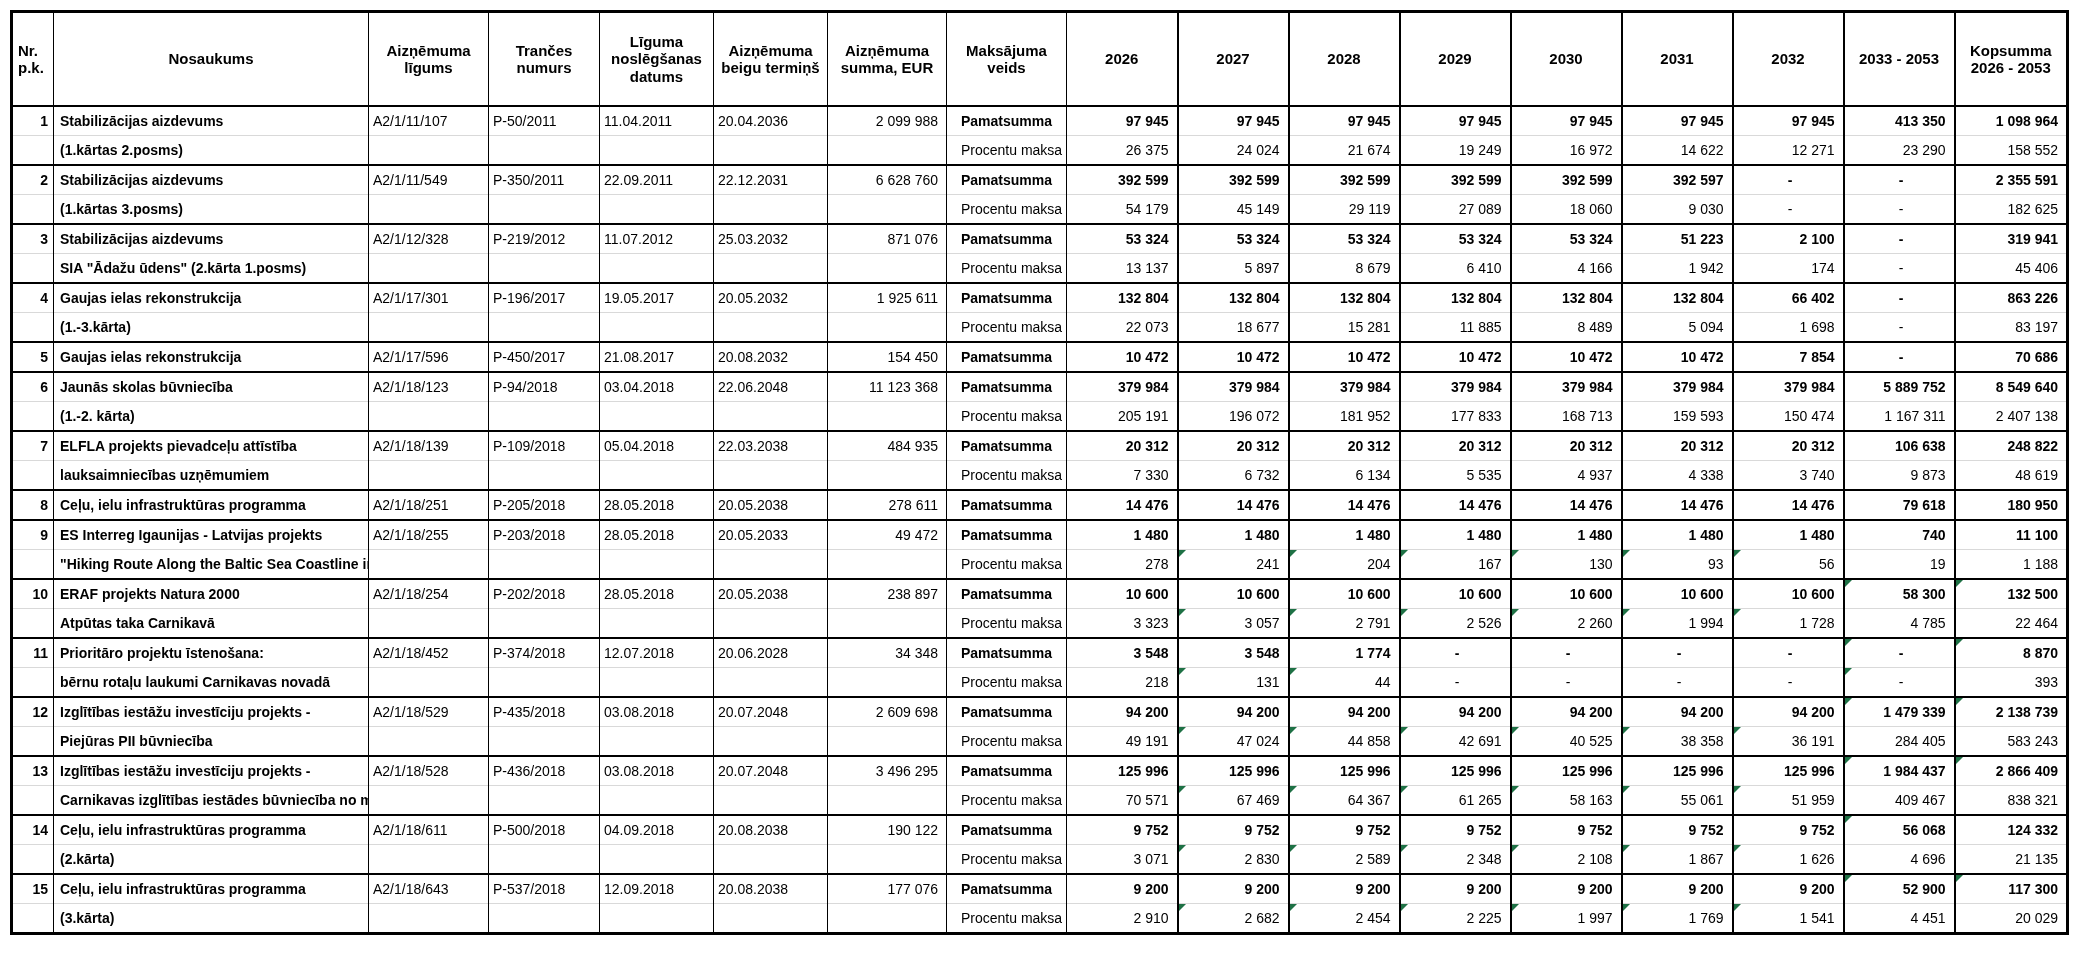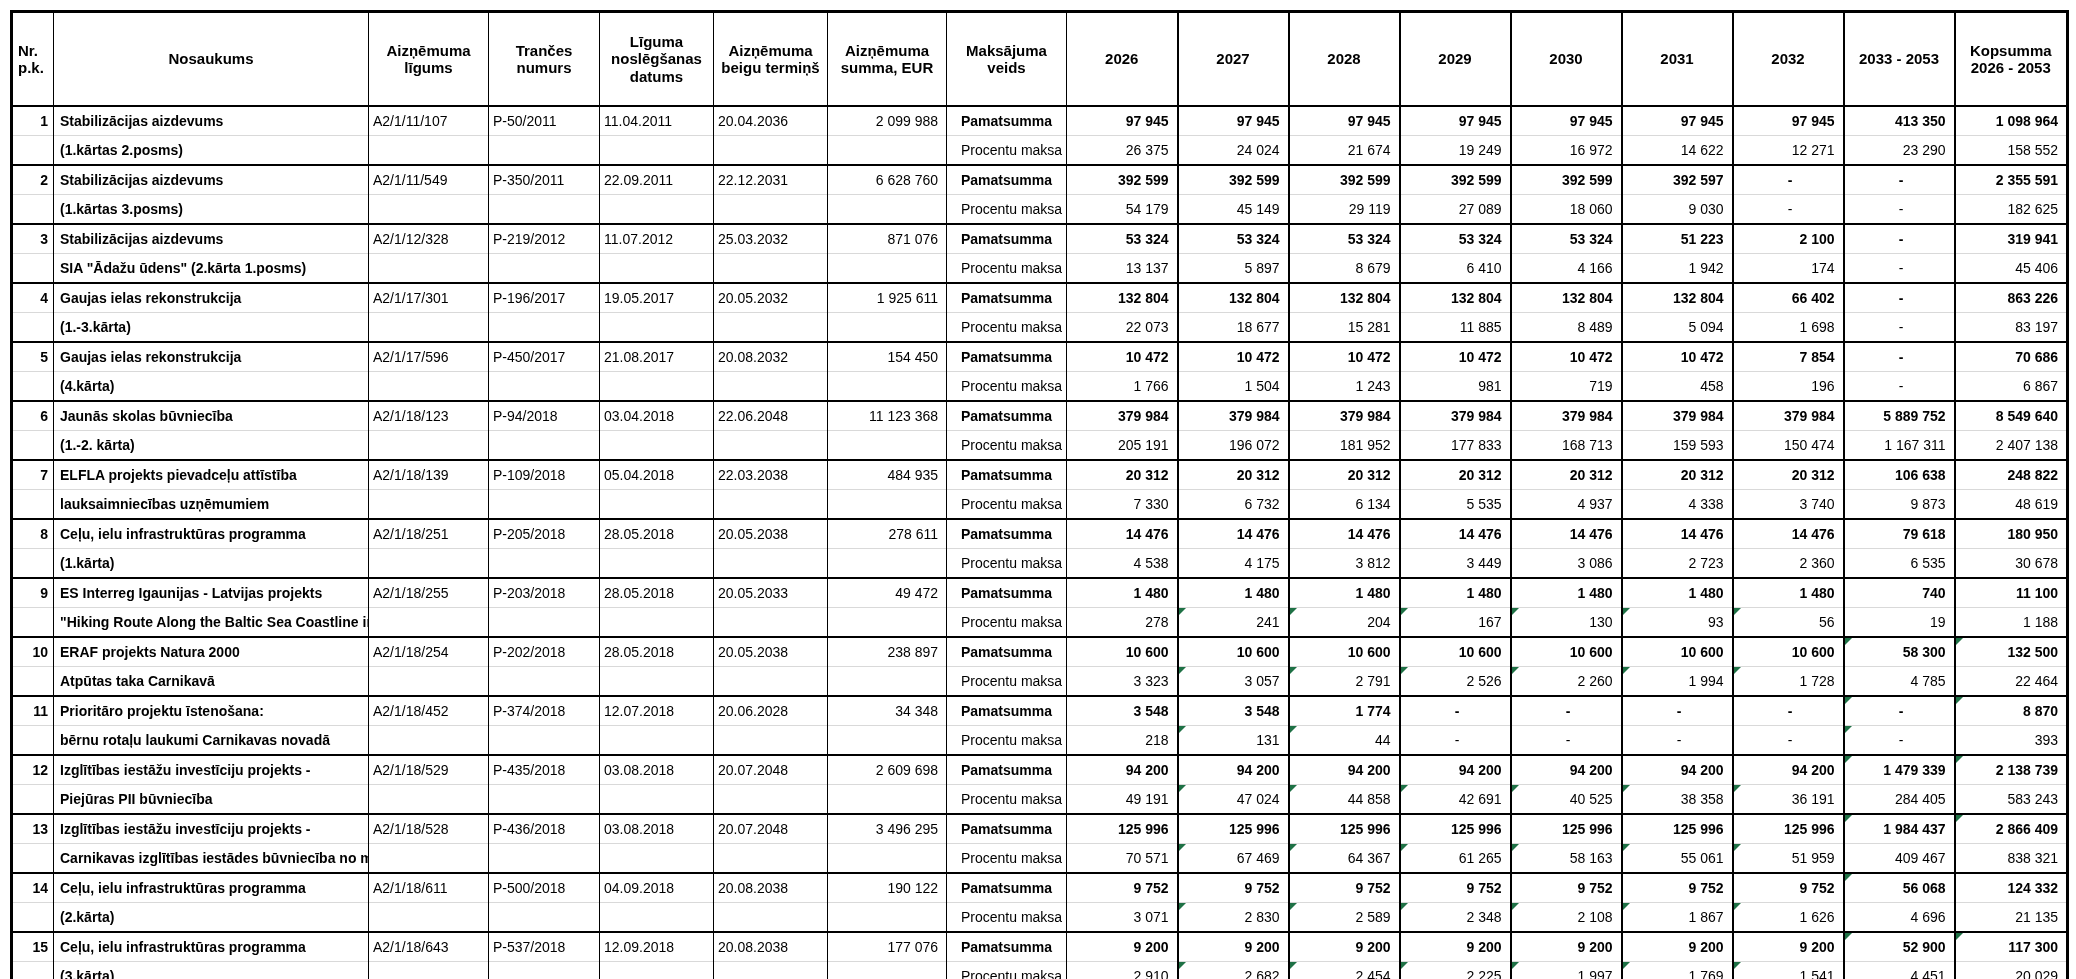--- a/index.html
+++ b/index.html
@@ -242,39 +242,20 @@
           <td class="num">10 472</td>
           <td class="num">10 472</td>
           <td class="num">10 472</td>
           <td class="num">10 472</td>
           <td class="num">10 472</td>
           <td class="num">10 472</td>
           <td class="num">7 854</td>
           <td class="num dash">-</td>
           <td class="num">70 686</td>
         </tr>
-        <tr class="i-row">
-          <td class="nr"></td>
-          <td class="name">(4.kārta)</td>
-          <td class="plain"></td>
-          <td class="plain"></td>
-          <td class="plain"></td>
-          <td class="plain"></td>
-          <td class="plain"></td>
-          <td class="ptype">Procentu maksa</td>
-          <td class="num">1 766</td>
-          <td class="num">1 504</td>
-          <td class="num">1 243</td>
-          <td class="num">981</td>
-          <td class="num">719</td>
-          <td class="num">458</td>
-          <td class="num">196</td>
-          <td class="num dash">-</td>
-          <td class="num">6 867</td>
-        </tr>
         <tr class="p-row group-start">
           <td class="nr">6</td>
           <td class="name">Jaunās skolas būvniecība</td>
           <td class="plain">A2/1/18/123</td>
           <td class="plain">P-94/2018</td>
           <td class="plain">03.04.2018</td>
           <td class="plain">22.06.2048</td>
           <td class="amount">11 123 368</td>
           <td class="ptype">Pamatsumma</td>
           <td class="num">379 984</td>
@@ -356,39 +337,20 @@
           <td class="num">14 476</td>
           <td class="num">14 476</td>
           <td class="num">14 476</td>
           <td class="num">14 476</td>
           <td class="num">14 476</td>
           <td class="num">14 476</td>
           <td class="num">14 476</td>
           <td class="num">79 618</td>
           <td class="num">180 950</td>
         </tr>
-        <tr class="i-row">
-          <td class="nr"></td>
-          <td class="name">(1.kārta)</td>
-          <td class="plain"></td>
-          <td class="plain"></td>
-          <td class="plain"></td>
-          <td class="plain"></td>
-          <td class="plain"></td>
-          <td class="ptype">Procentu maksa</td>
-          <td class="num">4 538</td>
-          <td class="num">4 175</td>
-          <td class="num">3 812</td>
-          <td class="num">3 449</td>
-          <td class="num">3 086</td>
-          <td class="num">2 723</td>
-          <td class="num">2 360</td>
-          <td class="num">6 535</td>
-          <td class="num">30 678</td>
-        </tr>
         <tr class="p-row group-start">
           <td class="nr">9</td>
           <td class="name">ES Interreg Igaunijas - Latvijas projekts</td>
           <td class="plain">A2/1/18/255</td>
           <td class="plain">P-203/2018</td>
           <td class="plain">28.05.2018</td>
           <td class="plain">20.05.2033</td>
           <td class="amount">49 472</td>
           <td class="ptype">Pamatsumma</td>
           <td class="num">1 480</td>

